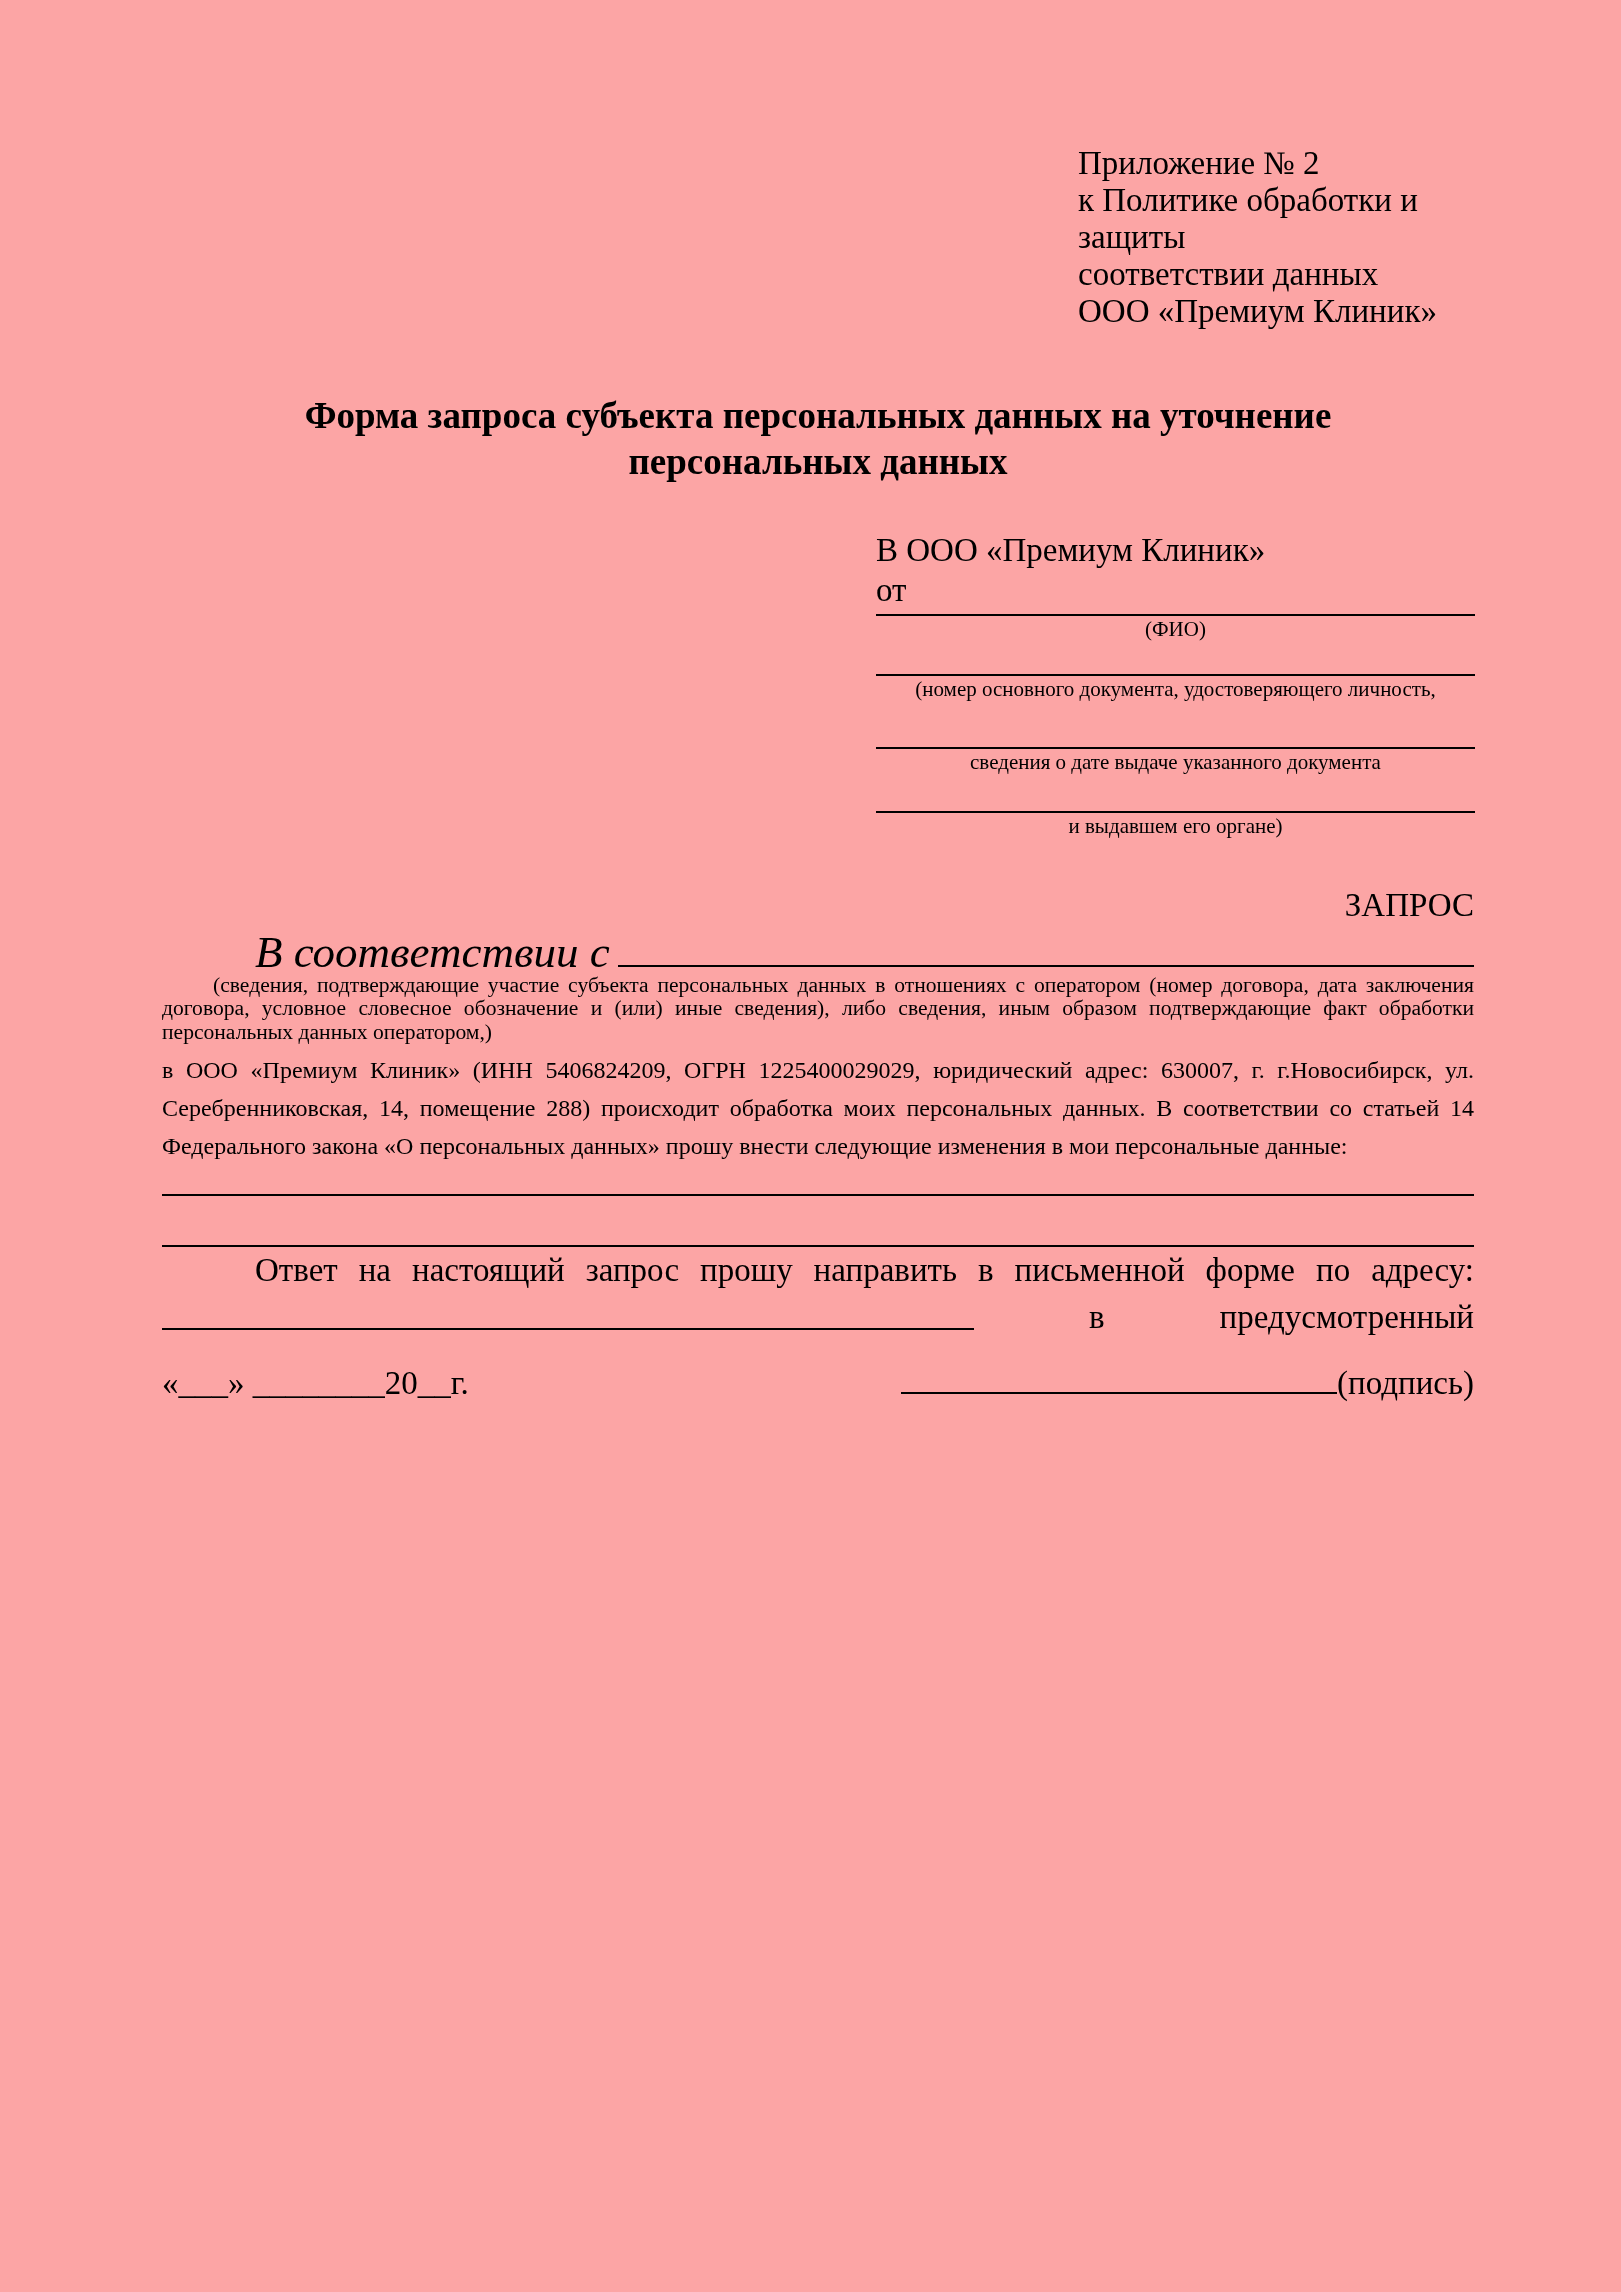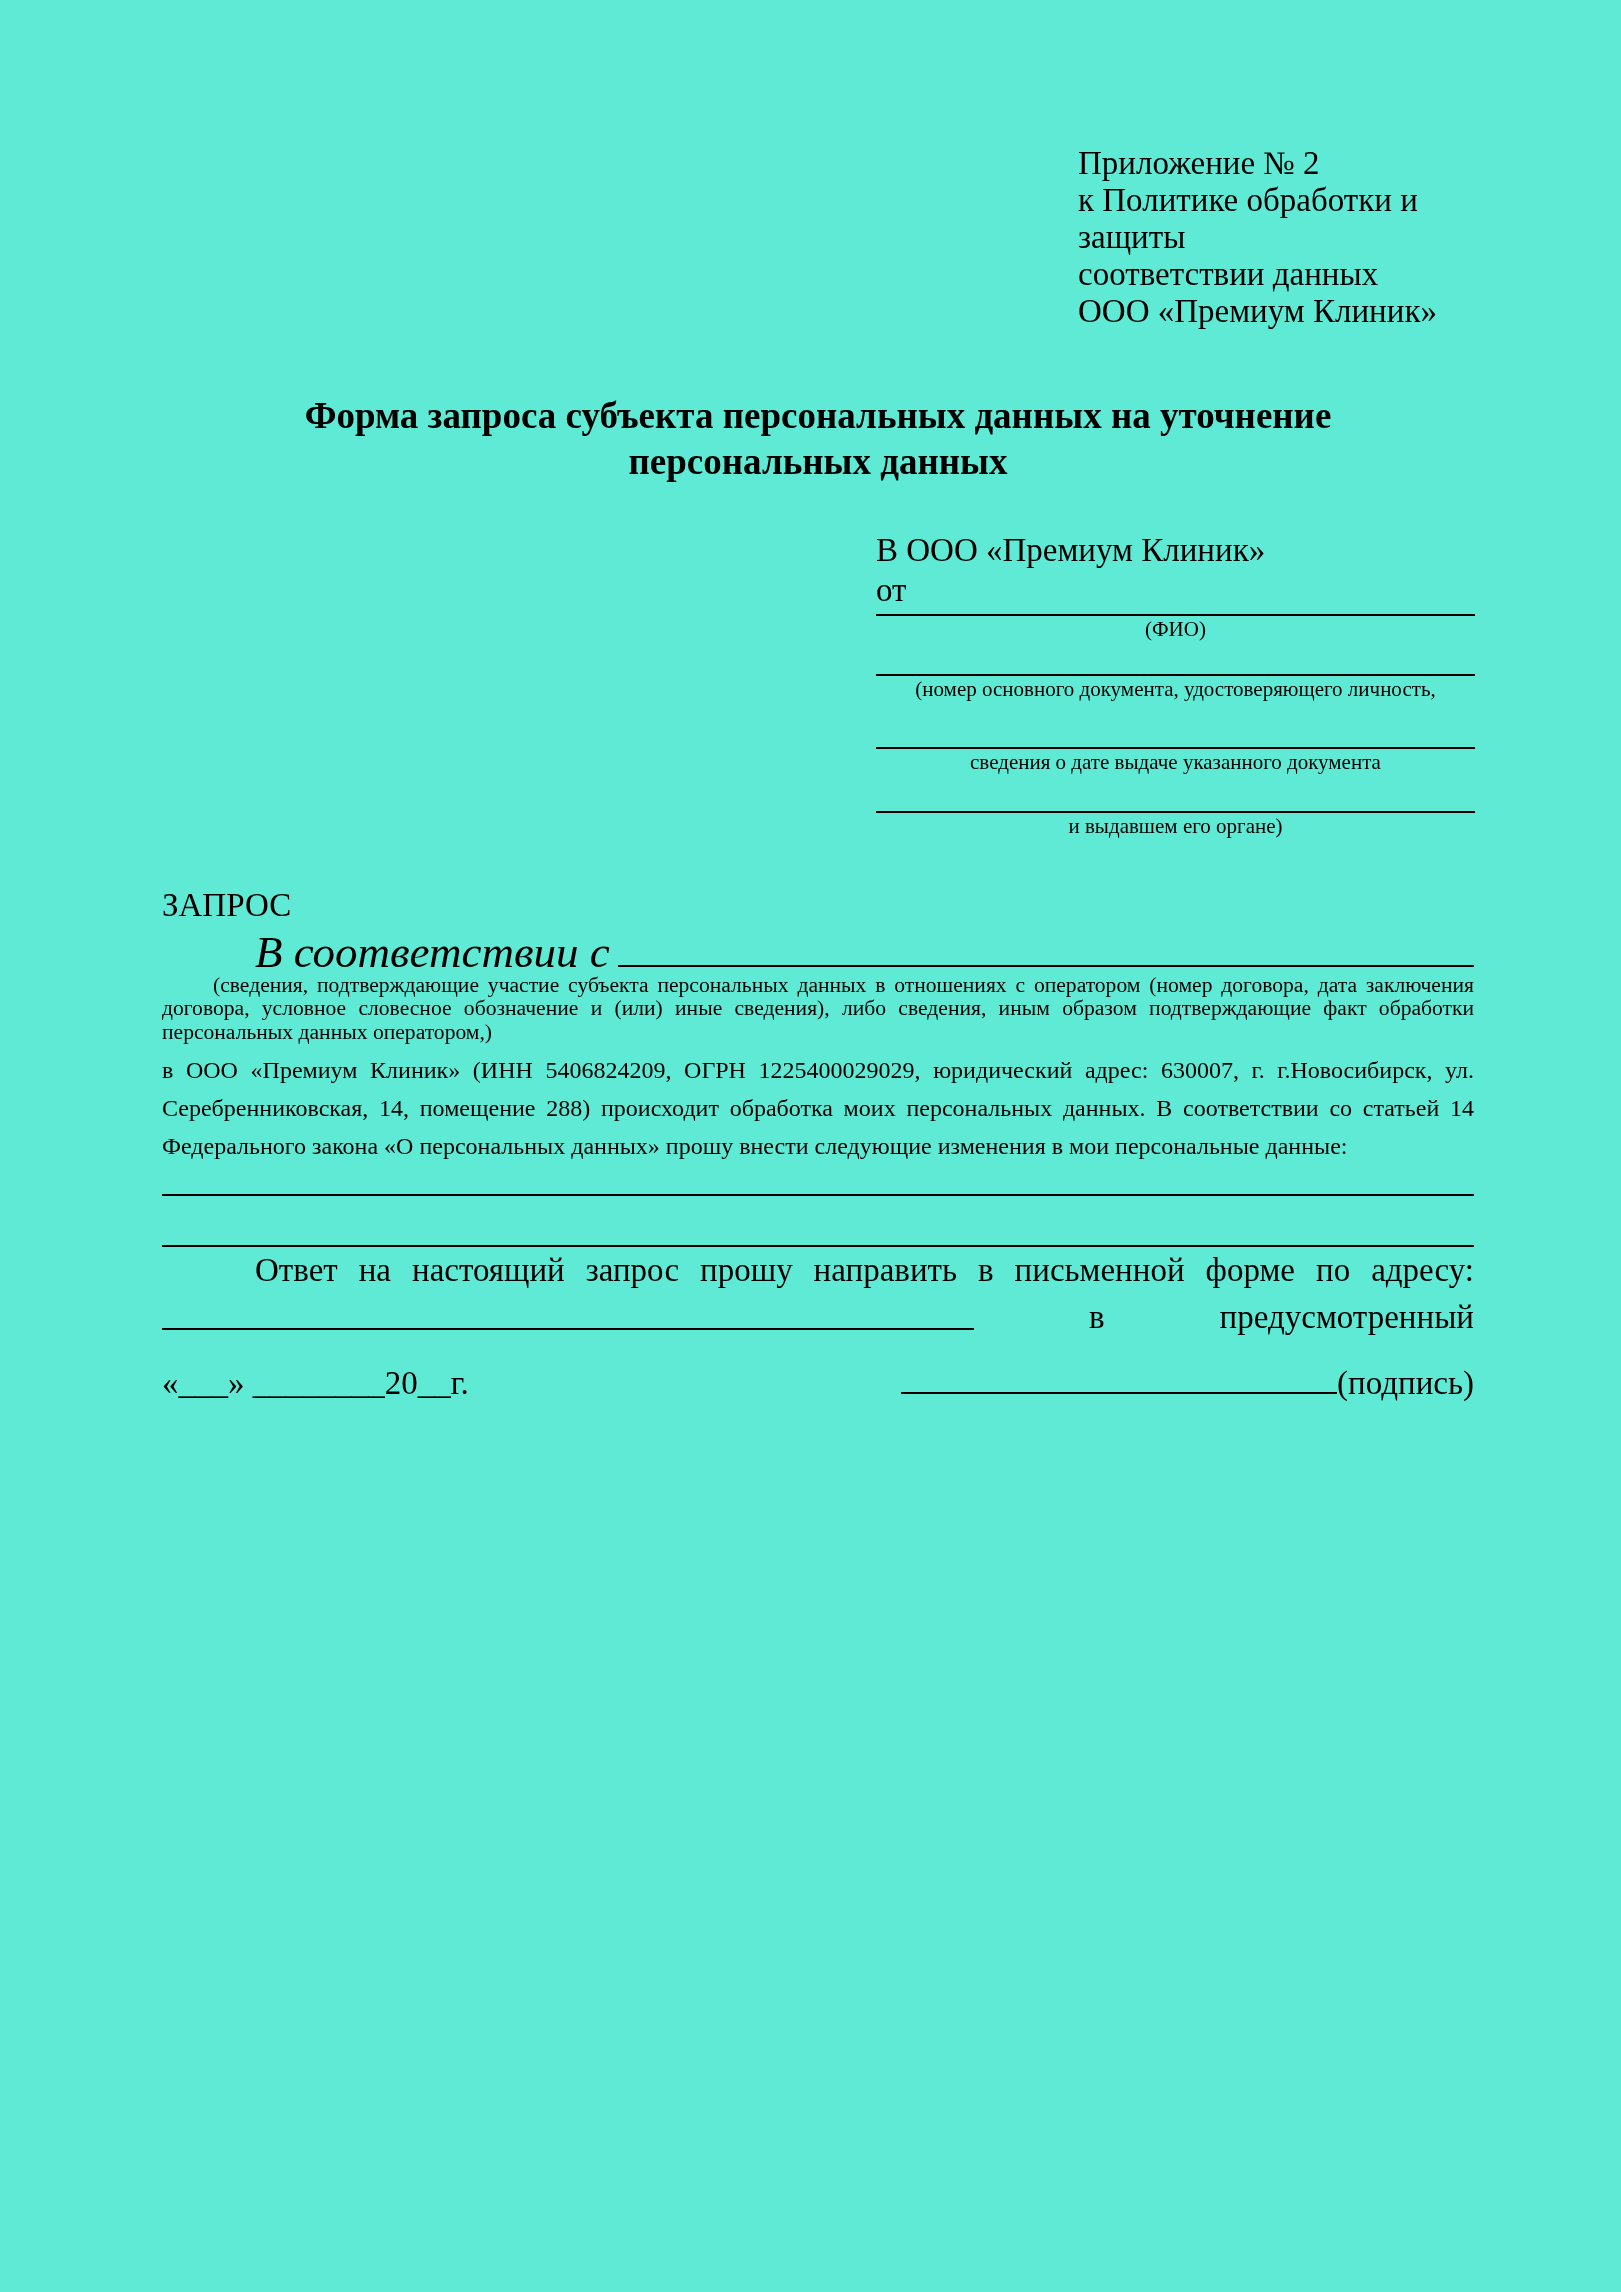--- a/index.html
+++ b/index.html
@@ -6,37 +6,37 @@
   body {
     width: 1621px; height: 2293px;
     font-family: "Liberation Serif", "DejaVu Serif", serif;
     color: #000;
   }
   .page {
     position: relative;
     box-sizing: border-box;
     width: 1621px; height: 2293px;
     padding: 145px 147px 59px 162px;
-    background: #5eead4;
+    background: #fca5a5;
     overflow: hidden;
   }
   .header-block { margin-left: 916px; font-size: 33px; line-height: 37px; }
   .doc-title {
     margin: 63px auto 16px;
     max-width: 1225px;
     text-align: center;
     font-size: 37px; line-height: 46px; font-weight: bold;
   }
   .addressee { margin-left: 714px; margin-top: 45px; width: 599px; font-size: 33px; }
   .addr-to   { line-height: 41px; }
   .addr-from { line-height: 39px; }
   .blank-underline { border-bottom: 2px solid #000; }
   .f1 { height: 3.9px; } .f2 { height: 31px; } .f3 { height: 43px; } .f4 { height: 35px; }
   .field-caption { font-size: 21px; line-height: 27.4px; text-align: center; }
-  .request-heading { margin-top: 44px; text-align: left; font-size: 33px; line-height: 41px; }
+  .request-heading { margin-top: 44px; text-align: right; font-size: 33px; line-height: 41px; }
   .accordance { display: flex; margin-top: 5px; font-size: 45px; line-height: 43px; font-style: italic; }
   .accordance-lead { padding-left: 93px; padding-right: 7.8px; white-space: nowrap; }
   .accordance-fill { flex: 1; border-bottom: 2.9px solid #000; margin-bottom: 6.9px; align-self: flex-end; height: 0; }
   .note { font-size: 21.6px; line-height: 23.5px; text-align: justify; text-indent: 51px; }
   .body-par { margin-top: 7px; font-size: 24px; line-height: 38px; text-align: justify; }
   .blank-row { border-bottom: 2.9px solid #000; }
   .blank-row.r1 { height: 29px; }
   .blank-row.r2 { height: 49px; }
   .reply-line1 {
     margin-top: 3.9px; font-size: 33px; line-height: 39px;

